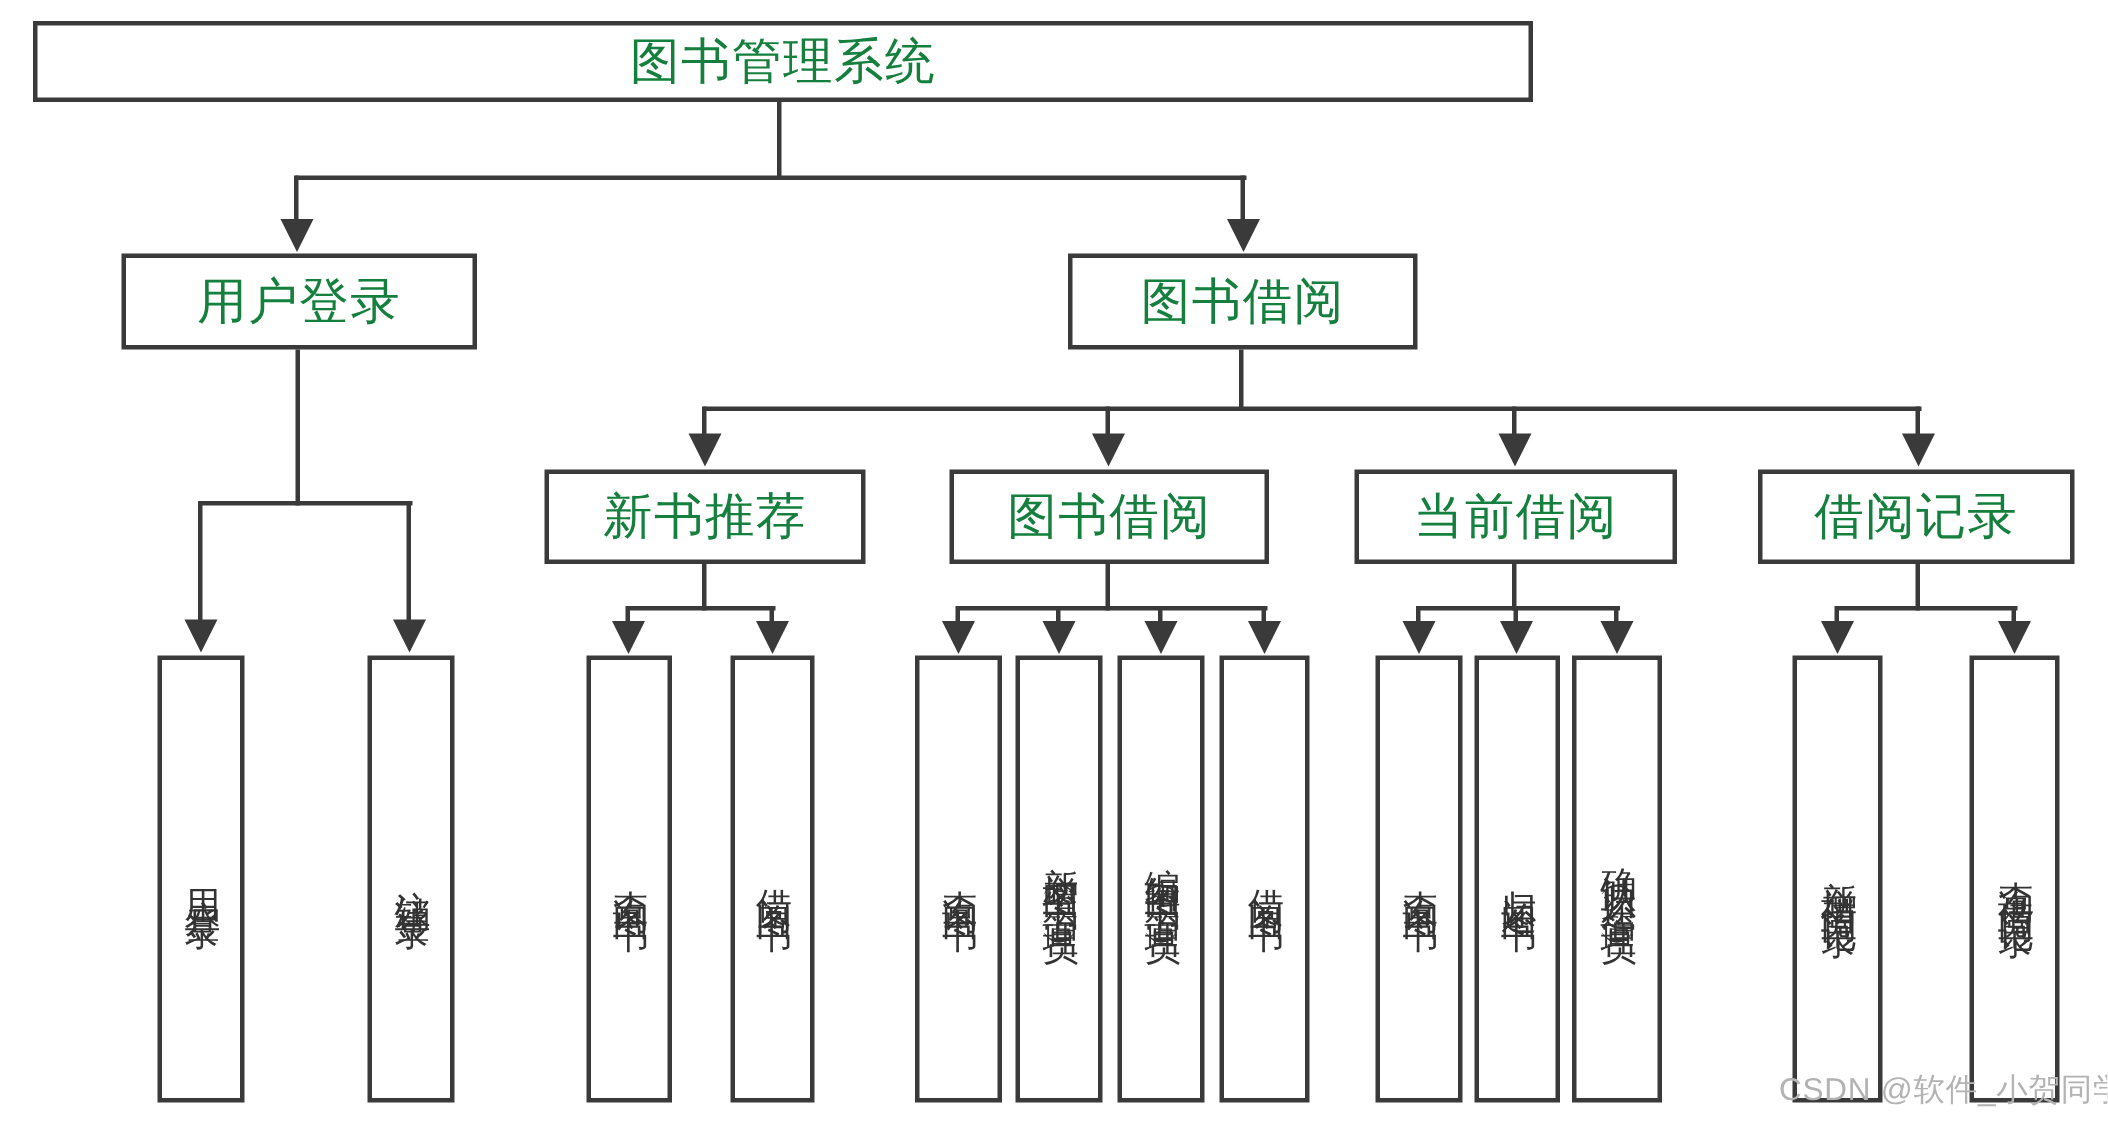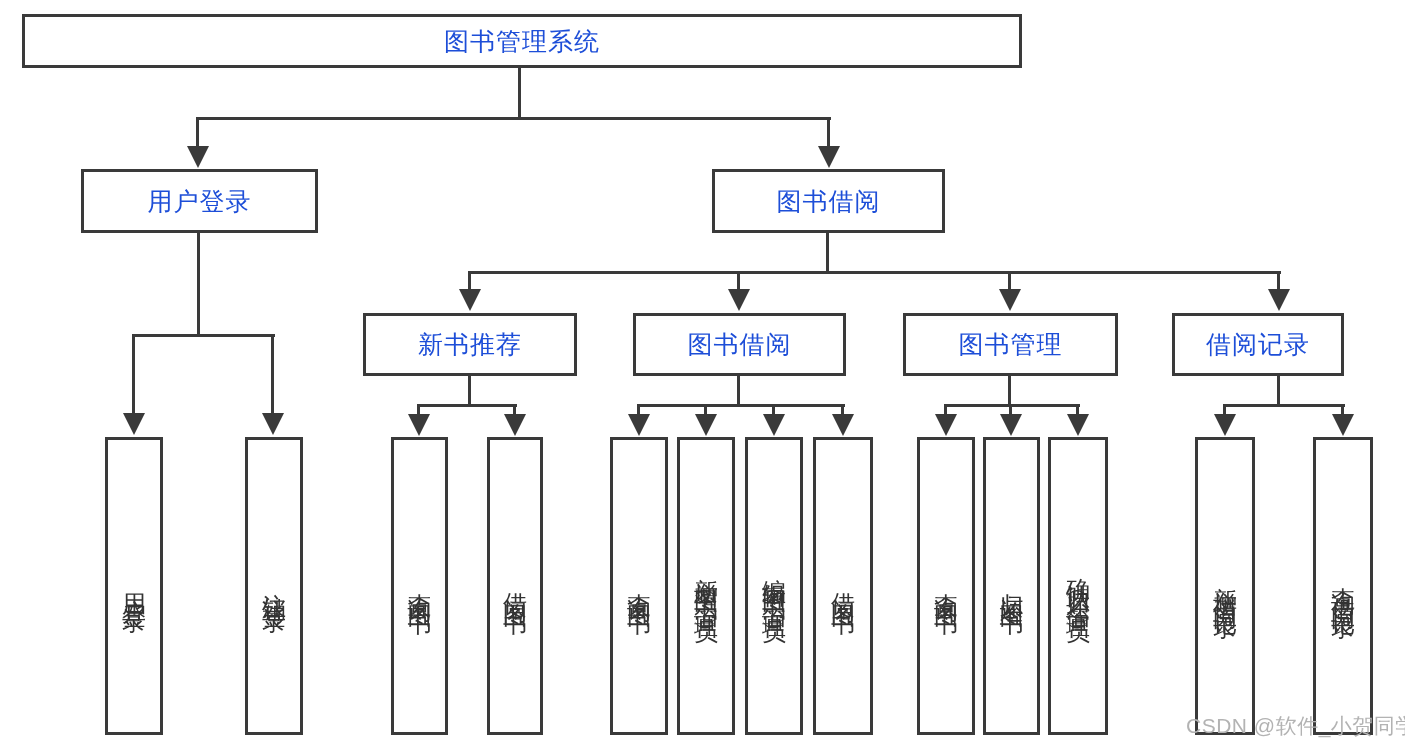--- a/index.html
+++ b/index.html
@@ -3,21 +3,21 @@
 <meta charset="utf-8">
 <style>
   html,body { margin:0; padding:0; background:#ffffff; }
   .canvas {
     position:relative; width:1405px; height:747px; background:#ffffff;
     font-family:"Liberation Sans","DejaVu Sans",sans-serif; overflow:hidden;
   }
   .hbox {
     position:absolute; box-sizing:border-box; background:#ffffff;
     border:3px solid #3a3a3a; display:flex; align-items:center; justify-content:center;
-    font-size:25px; letter-spacing:1px; color:#1d4ed8; white-space:nowrap;
+    font-size:33px; letter-spacing:1px; color:#15803d; white-space:nowrap;
   }
   .vbox {
     position:absolute; top:437px; height:298px; box-sizing:border-box; background:#ffffff;
     border:3px solid #3a3a3a; display:flex; align-items:center; justify-content:center;
   }
   .vt {
     writing-mode:vertical-lr; text-orientation:mixed;
     font-size:24px; letter-spacing:6px; line-height:1; color:#333333;
   }
   .vl { position:absolute; width:3px; background:#3a3a3a; }
@@ -62,22 +62,22 @@
   <div class="ah" style="left:459px; top:289px;"></div>
   <div class="vl" style="left:737px; top:271px; height:20px;"></div>
   <div class="ah" style="left:728px; top:289px;"></div>
   <div class="vl" style="left:1008px; top:271px; height:20px;"></div>
   <div class="ah" style="left:999px; top:289px;"></div>
   <div class="vl" style="left:1277px; top:271px; height:20px;"></div>
   <div class="ah" style="left:1268px; top:289px;"></div>
 
   <div class="hbox" style="left:363px; top:313px; width:214px; height:63px;">新书推荐</div>
   <div class="hbox" style="left:633px; top:313px; width:213px; height:63px;">图书借阅</div>
-  <div class="hbox" style="left:903px; top:313px; width:215px; height:63px;">图书管理</div>
-  <div class="hbox" style="left:1172px; top:313px; width:172px; height:63px;">借阅记录</div>
+  <div class="hbox" style="left:903px; top:313px; width:215px; height:63px;">当前借阅</div>
+  <div class="hbox" style="left:1172px; top:313px; width:211px; height:63px;">借阅记录</div>
 
   <div class="vl" style="left:468px; top:376px; height:31px;"></div>
   <div class="hl" style="left:418px; top:404px; width:99px;"></div>
   <div class="vl" style="left:417px; top:404px; height:12px;"></div>
   <div class="ah" style="left:408px; top:414px;"></div>
   <div class="vl" style="left:513px; top:404px; height:12px;"></div>
   <div class="ah" style="left:504px; top:414px;"></div>
 
   <div class="vl" style="left:737px; top:376px; height:31px;"></div>
   <div class="hl" style="left:638px; top:404px; width:207px;"></div>

